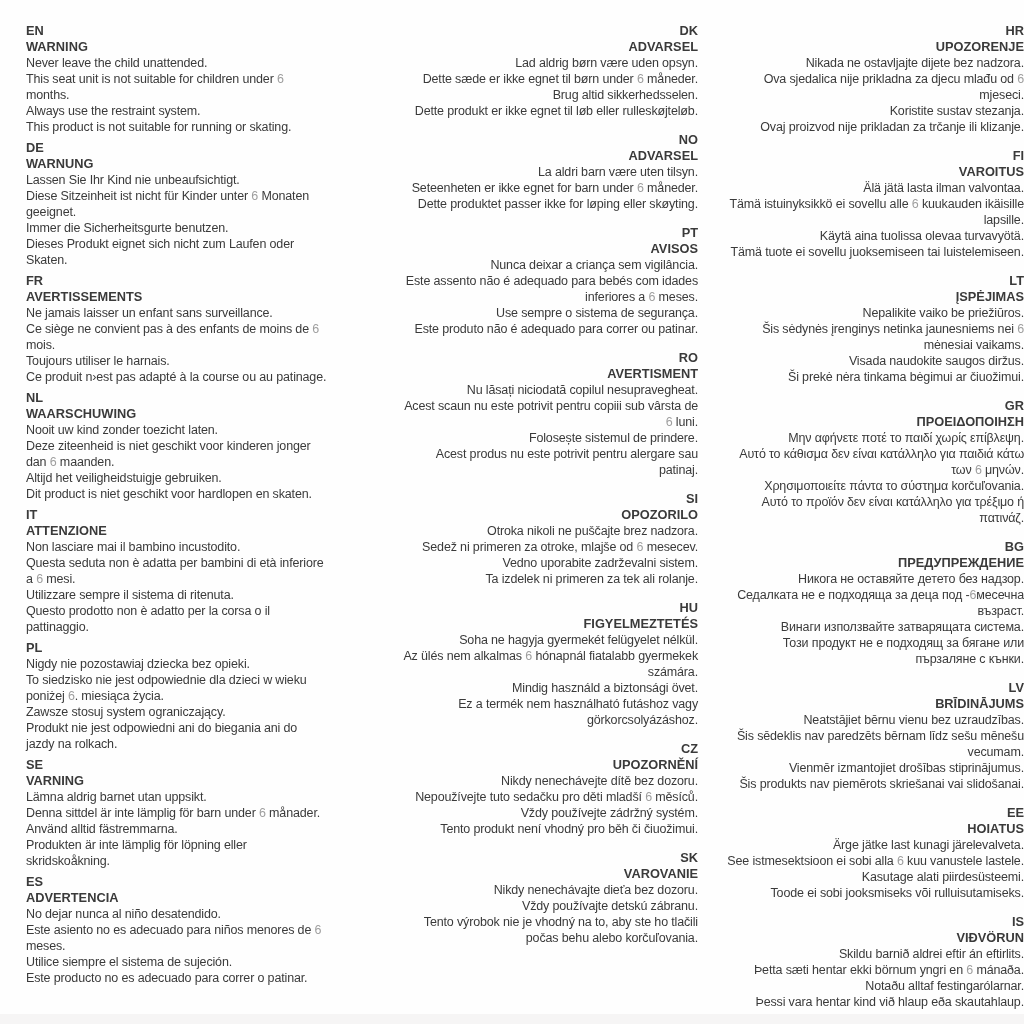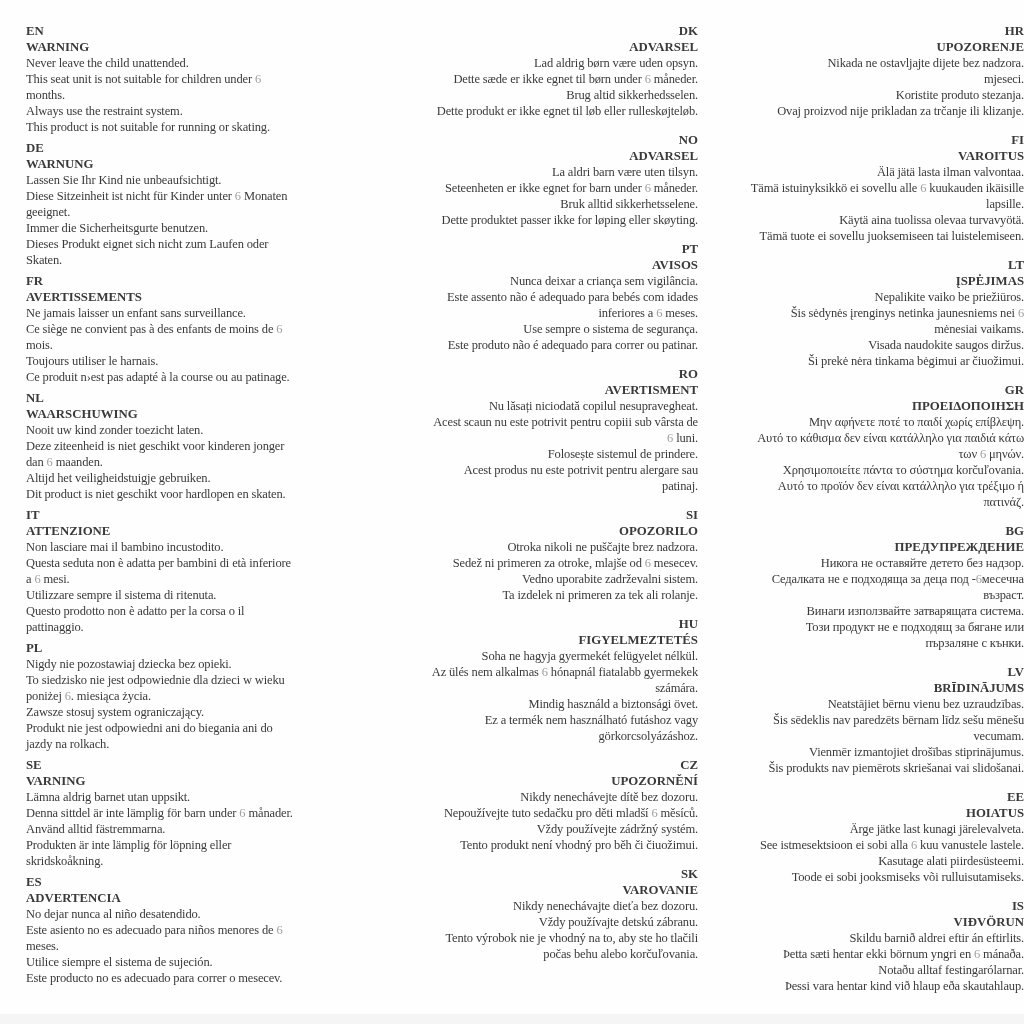--- a/index.html
+++ b/index.html
@@ -17,21 +17,21 @@
     position:relative;
   }
   .page{
     display:grid;
     grid-template-columns:334px 338px 326px;
     padding:23px 0 0 26px;
     box-sizing:border-box;
     width:1024px;
   }
   .col{min-width:0;}
-  .sec{margin:0 0 5px 0;font-family:Liberation Serif, serif;}
+  .sec{margin:0 0 5px 0;}
   .col-2 .sec,.col-3 .sec{margin-bottom:13px;text-align:right;}
   .code,.title{
     font-weight:bold;
     font-size:12.8px;
     line-height:16px;
     white-space:nowrap;
   }
   .line{
     font-size:12.5px;
     line-height:16px;
@@ -114,38 +114,37 @@
         <div class="line">Produkten är inte lämplig för löpning eller</div>
         <div class="line">skridskoåkning.</div>
       </div>
       <div class="sec">
         <div class="code">ES</div>
         <div class="title">ADVERTENCIA</div>
         <div class="line">No dejar nunca al niño desatendido.</div>
         <div class="line">Este asiento no es adecuado para niños menores de <span class="num">6</span></div>
         <div class="line">meses.</div>
         <div class="line">Utilice siempre el sistema de sujeción.</div>
-        <div class="line">Este producto no es adecuado para correr o mesecev.</div>
+        <div class="line">Este producto no es adecuado para correr o patinar.</div>
       </div>
     </div>
     <div class="col col-2">
       <div class="sec">
         <div class="code">DK</div>
         <div class="title">ADVARSEL</div>
         <div class="line">Lad aldrig børn være uden opsyn.</div>
         <div class="line">Dette sæde er ikke egnet til børn under <span class="num">6</span> måneder.</div>
         <div class="line">Brug altid sikkerhedsselen.</div>
         <div class="line">Dette produkt er ikke egnet til løb eller rulleskøjteløb.</div>
       </div>
       <div class="sec">
         <div class="code">NO</div>
         <div class="title">ADVARSEL</div>
         <div class="line">La aldri barn være uten tilsyn.</div>
         <div class="line">Seteenheten er ikke egnet for barn under <span class="num">6</span> måneder.</div>
-        <div class="line">Bruk alltid sikkerhetsselene.</div>
         <div class="line">Dette produktet passer ikke for løping eller skøyting.</div>
       </div>
       <div class="sec">
         <div class="code">PT</div>
         <div class="title">AVISOS</div>
         <div class="line">Nunca deixar a criança sem vigilância.</div>
         <div class="line">Este assento não é adequado para bebés com idades</div>
         <div class="line">inferiores a <span class="num">6</span> meses.</div>
         <div class="line">Use sempre o sistema de segurança.</div>
         <div class="line">Este produto não é adequado para correr ou patinar.</div>
@@ -193,22 +192,23 @@
         <div class="line">Vždy používajte detskú zábranu.</div>
         <div class="line">Tento výrobok nie je vhodný na to, aby ste ho tlačili</div>
         <div class="line">počas behu alebo korčuľovania.</div>
       </div>
     </div>
     <div class="col col-3">
       <div class="sec">
         <div class="code">HR</div>
         <div class="title">UPOZORENJE</div>
         <div class="line">Nikada ne ostavljajte dijete bez nadzora.</div>
+        <div class="line">Ova sjedalica nije prikladna za djecu mlađu od <span class="num">6</span></div>
         <div class="line">mjeseci.</div>
-        <div class="line">Koristite produto stezanja.</div>
+        <div class="line">Koristite sustav stezanja.</div>
         <div class="line">Ovaj proizvod nije prikladan za trčanje ili klizanje.</div>
       </div>
       <div class="sec">
         <div class="code">FI</div>
         <div class="title">VAROITUS</div>
         <div class="line">Älä jätä lasta ilman valvontaa.</div>
         <div class="line">Tämä istuinyksikkö ei sovellu alle <span class="num">6</span> kuukauden ikäisille</div>
         <div class="line">lapsille.</div>
         <div class="line">Käytä aina tuolissa olevaa turvavyötä.</div>
         <div class="line">Tämä tuote ei sovellu juoksemiseen tai luistelemiseen.</div>

